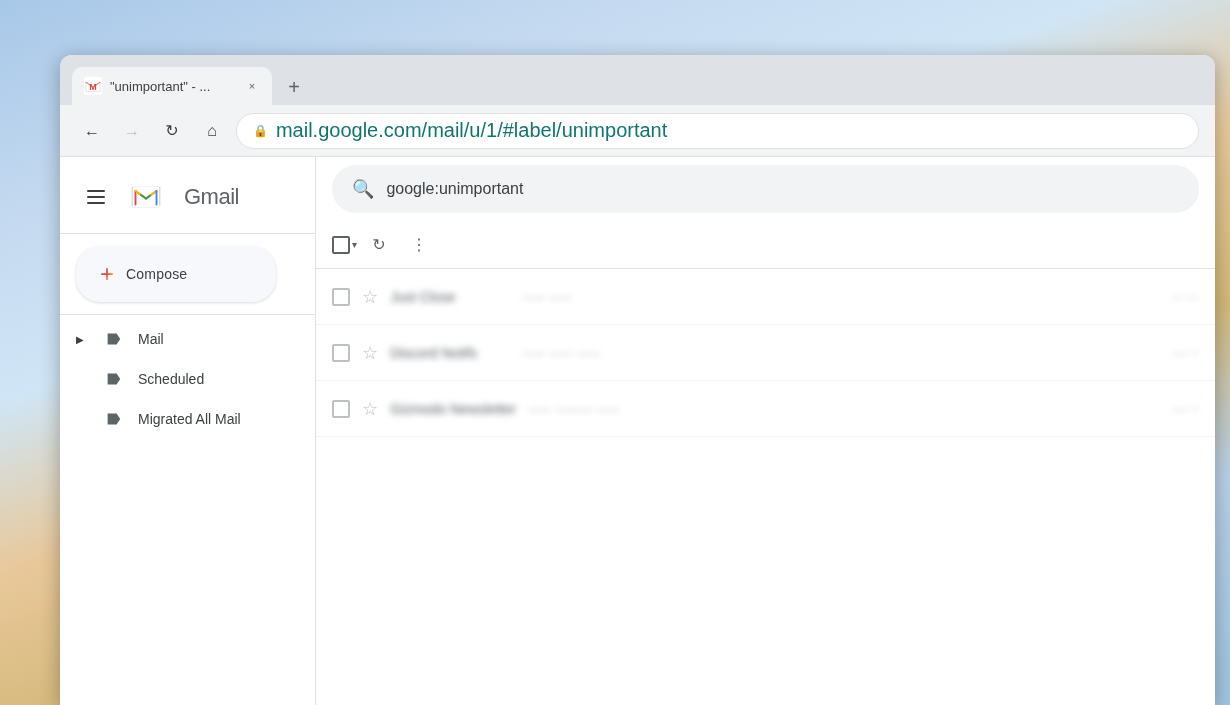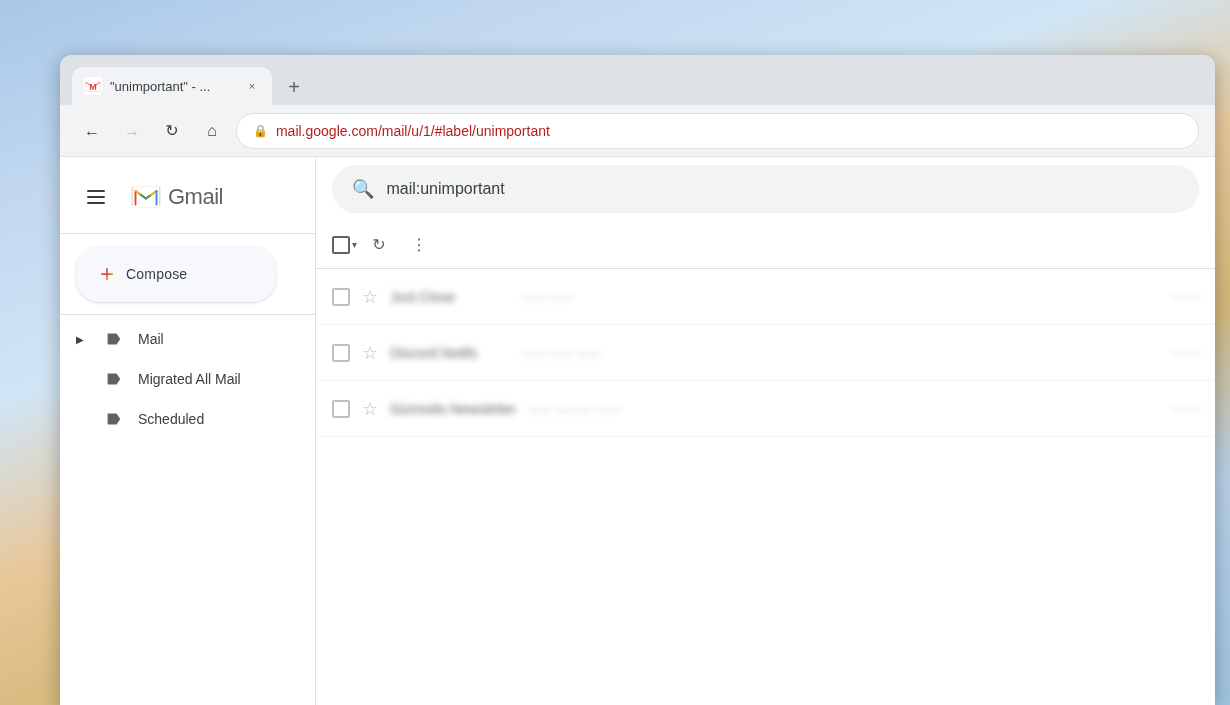--- a/index.html
+++ b/index.html
@@ -133,22 +133,22 @@
       gap: 8px;
       border: 1px solid #e0e0e0;
     }
 
     .lock-icon {
       font-size: 12px;
       color: #5f6368;
     }
 
     .url-text {
-      font-size: 14px;
-      color: #b91c1c;
+      font-size: 20px;
+      color: #0f766e;
     }
 
     
     .gmail-container {
       display: flex;
       height: calc(650px - 102px);
       background: white;
     }
 
     
@@ -188,21 +188,21 @@
     .hamburger-line {
       width: 18px;
       height: 2px;
       background: #3c4043;
       border-radius: 1px;
     }
 
     .gmail-logo {
       display: flex;
       align-items: center;
-      gap: 4px;
+      gap: 20px;
     }
 
     
     .m-logo {
       width: 36px;
       height: 36px;
     }
 
     .gmail-text {
       font-size: 22px;
@@ -527,41 +527,41 @@
         <span class="nav-item-text">Mail</span>
       </div>
 
       <div class="nav-item">
         <span class="nav-item-expand">&nbsp;</span>
         <div class="label-icon">
           <svg viewBox="0 0 20 20" xmlns="http://www.w3.org/2000/svg">
             <path d="M4 4 L14 4 L18 10 L14 16 L4 16 Z" fill="#5f6368"></path>
           </svg>
         </div>
-        <span class="nav-item-text">Migrated All Mail</span>
+        <span class="nav-item-text">Scheduled</span>
       </div>
 
       <div class="nav-item">
         <span class="nav-item-expand">&nbsp;</span>
         <div class="label-icon">
           <svg viewBox="0 0 20 20" xmlns="http://www.w3.org/2000/svg">
             <path d="M4 4 L14 4 L18 10 L14 16 L4 16 Z" fill="#5f6368"></path>
           </svg>
         </div>
-        <span class="nav-item-text">Scheduled</span>
+        <span class="nav-item-text">Migrated All Mail</span>
       </div>
 
     </div>
 
     <div class="main-content">
 
       <div class="search-bar">
         <div class="search-box">
           <span class="search-icon-svg">🔍</span>
-          <span class="search-text">mail:unimportant</span>
+          <span class="search-text">google:unimportant</span>
         </div>
       </div>
 
       <div class="toolbar">
         <div class="checkbox-container">
           <div class="checkbox-sq"></div>
           <span class="dropdown-arrow">▾</span>
         </div>
         <div class="toolbar-btn">
           <span>↻</span>

